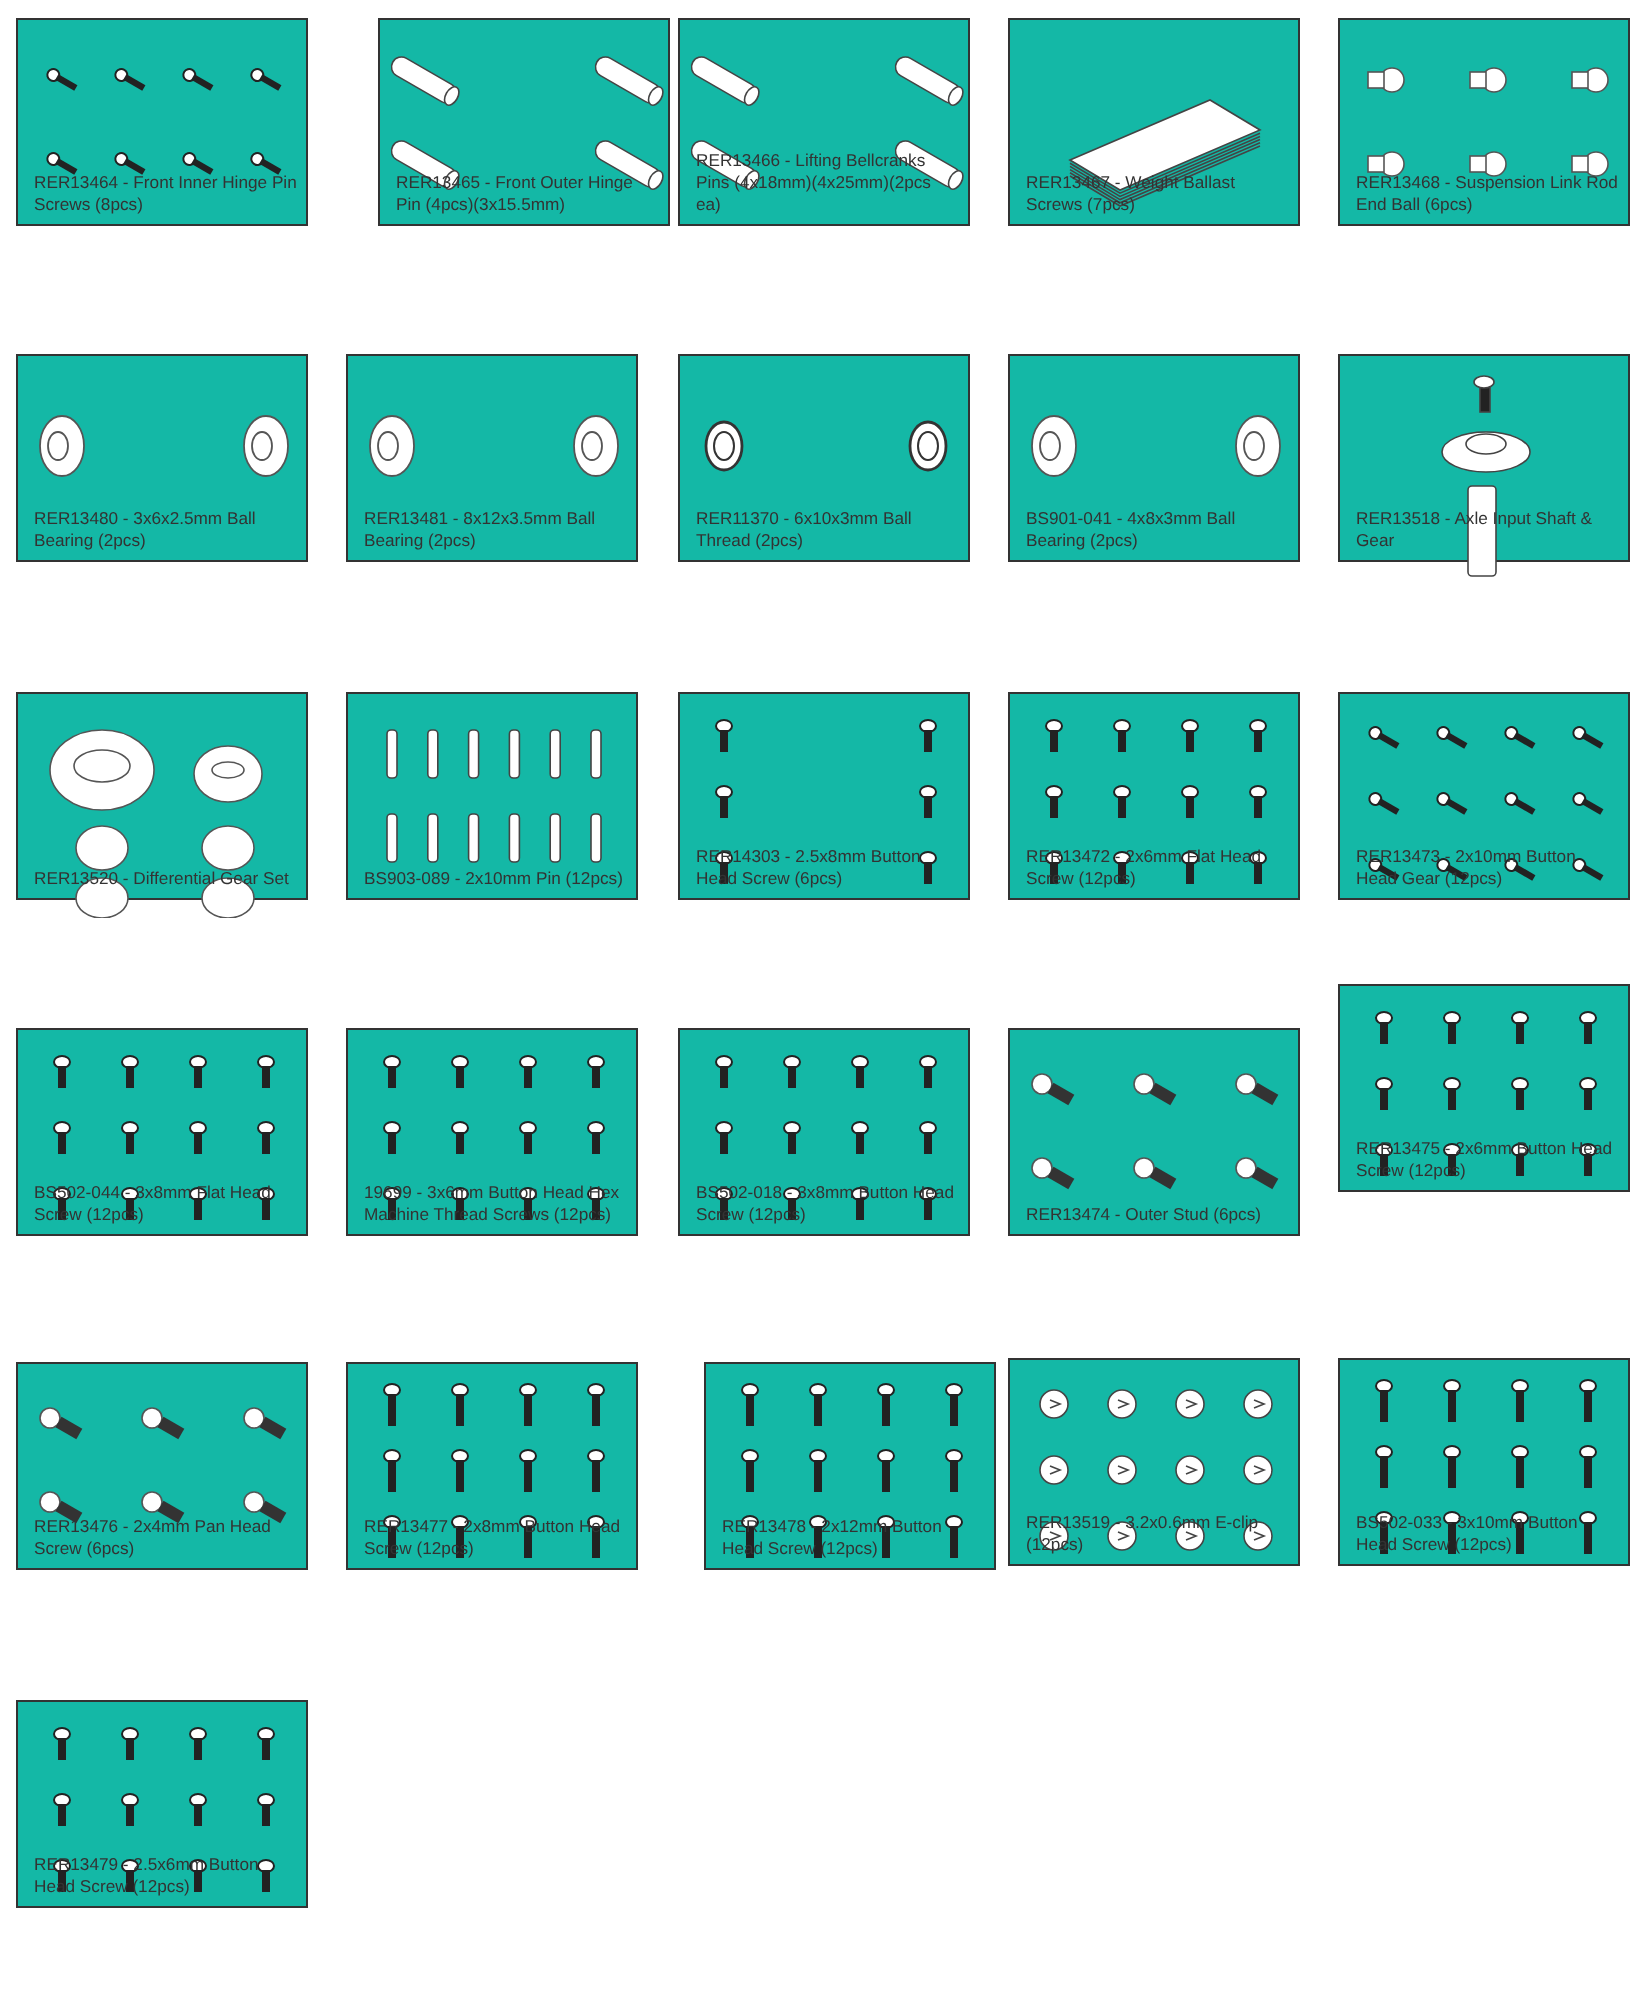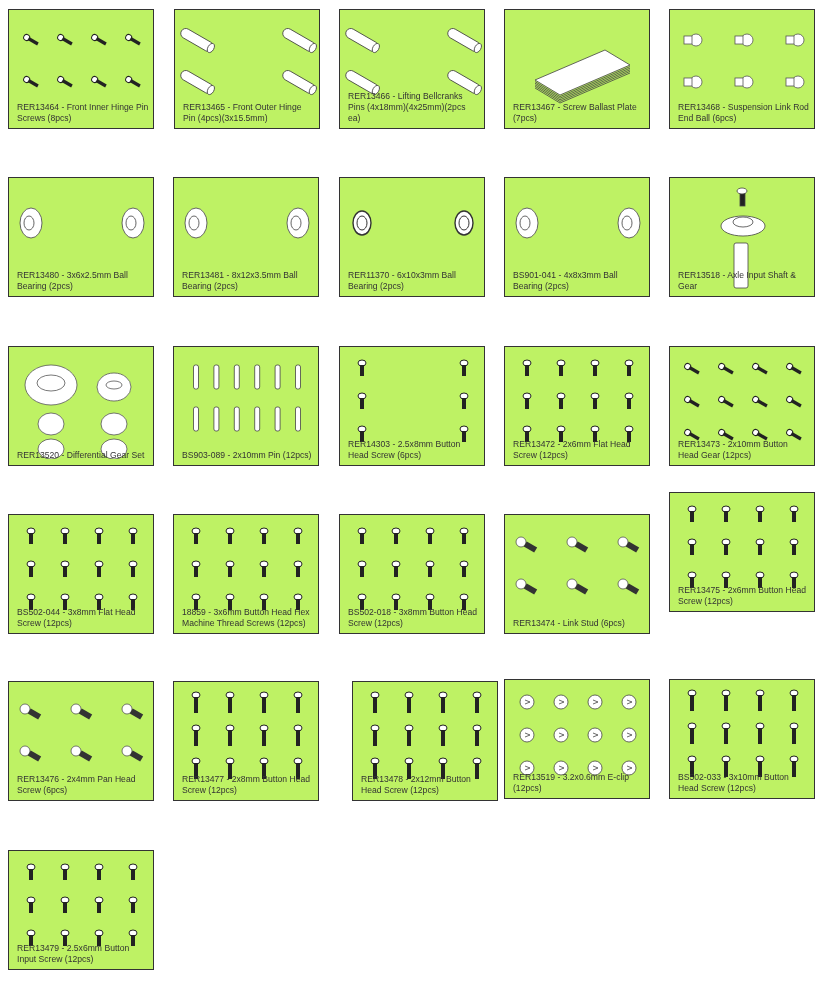--- a/index.html
+++ b/index.html
@@ -1,17 +1,17 @@
 <!DOCTYPE html>
 <html><head>
 <meta charset="utf-8">
 <style>
   html,body{margin:0;padding:0;background:#ffffff;}
   body{width:826px;height:1005px;position:relative;overflow:hidden;font-family:"Liberation Sans",sans-serif;}
-  .box{position:absolute;width:146px;height:120px;border:1.5px solid #333;background:#bef264;box-sizing:border-box;}
+  .box{position:absolute;width:146px;height:104px;border:1.5px solid #333;background:#14b8a6;box-sizing:border-box;}
   .art{position:absolute;left:0;top:0;width:100%;height:112px;}
   .cap{position:absolute;left:8px;right:4px;bottom:4px;font-size:8.6px;line-height:11px;color:#333;}
   svg{display:block}
 </style>
 </head>
 <body>
 
 <div id="grid">
 
   <div class="box" style="left:8px;top:9px">
@@ -62,21 +62,21 @@
           <g transform="translate(124,72)">
             <g transform="rotate(30)">
               <circle cx="-5" cy="0" r="3" fill="#fff" stroke="#222" stroke-width="1"></circle>
               <rect x="-3" y="-1.6" width="11" height="3.2" fill="#222"></rect>
             </g>
           </g>
         </svg>
       </div>
       <div class="cap">RER13464 - Front Inner Hinge Pin Screws (8pcs)</div>
     </div>
-  <div class="box" style="left:174px;top:9px">
+  <div class="box" style="left:189px;top:9px">
       <div class="art">
         <svg width="146" height="112">
           <g transform="translate(22,30)">
             <g transform="rotate(30)">
               <rect x="-18" y="-5" width="36" height="10" rx="5" fill="#fff" stroke="#444" stroke-width="0.8"></rect>
               <ellipse cx="16" cy="0" rx="3" ry="5" fill="#fff" stroke="#444" stroke-width="0.8"></ellipse>
             </g>
           </g>
           <g transform="translate(124,30)">
             <g transform="rotate(30)">
@@ -137,21 +137,21 @@
           <g stroke="#444" stroke-width="0.8" fill="#fff">
             <path d="M30 70 L100 40 L125 55 L55 85 Z"></path>
             <path d="M30 71.6 L55 86.6 L125 56.6" fill="none"></path>
             <path d="M30 73.2 L55 88.2 L125 58.2" fill="none"></path>
             <path d="M30 74.8 L55 89.8 L125 59.8" fill="none"></path>
             <path d="M30 76.4 L55 91.4 L125 61.4" fill="none"></path>
             <path d="M30 78 L55 93 L125 63" fill="none"></path>
           </g>
         </svg>
       </div>
-      <div class="cap">RER13467 - Screw Ballast Plate (7pcs)</div>
+      <div class="cap">RER13467 - Weight Ballast Screws (7pcs)</div>
     </div>
   <div class="box" style="left:669px;top:9px">
       <div class="art">
         <svg width="146" height="112">
           <g transform="translate(22,30)">
             <circle cx="4" cy="0" r="6" fill="#fff" stroke="#555" stroke-width="0.8"></circle>
             <rect x="-8" y="-4" width="8" height="8" fill="#fff" stroke="#555" stroke-width="0.8"></rect>
           </g>
           <g transform="translate(73,30)">
             <circle cx="4" cy="0" r="6" fill="#fff" stroke="#555" stroke-width="0.8"></circle>
@@ -214,21 +214,21 @@
           <g transform="translate(22,45)">
             <ellipse cx="0" cy="0" rx="9" ry="12" fill="#fff" stroke="#333" stroke-width="1.4"></ellipse>
             <ellipse cx="0" cy="0" rx="5" ry="7" fill="#fff" stroke="#333" stroke-width="1"></ellipse>
           </g>
           <g transform="translate(124,45)">
             <ellipse cx="0" cy="0" rx="9" ry="12" fill="#fff" stroke="#333" stroke-width="1.4"></ellipse>
             <ellipse cx="0" cy="0" rx="5" ry="7" fill="#fff" stroke="#333" stroke-width="1"></ellipse>
           </g>
         </svg>
       </div>
-      <div class="cap">RER11370 - 6x10x3mm Ball Bearing (2pcs)</div>
+      <div class="cap">RER11370 - 6x10x3mm Ball Thread (2pcs)</div>
     </div>
   <div class="box" style="left:504px;top:177px">
       <div class="art">
         <svg width="146" height="112">
           <g transform="translate(22,45)">
             <ellipse cx="0" cy="0" rx="11" ry="15" fill="#fff" stroke="#555" stroke-width="0.9"></ellipse>
             <ellipse cx="-2" cy="0" rx="5" ry="7" fill="#fff" stroke="#555" stroke-width="0.9"></ellipse>
           </g>
           <g transform="translate(124,45)">
             <ellipse cx="0" cy="0" rx="11" ry="15" fill="#fff" stroke="#555" stroke-width="0.9"></ellipse>
@@ -580,21 +580,21 @@
           <g transform="translate(90,88)">
             <ellipse cx="0" cy="-6" rx="4" ry="3" fill="#fff" stroke="#222" stroke-width="1"></ellipse>
             <rect x="-2" y="-4" width="4" height="11" fill="#222"></rect>
           </g>
           <g transform="translate(124,88)">
             <ellipse cx="0" cy="-6" rx="4" ry="3" fill="#fff" stroke="#222" stroke-width="1"></ellipse>
             <rect x="-2" y="-4" width="4" height="11" fill="#222"></rect>
           </g>
         </svg>
       </div>
-      <div class="cap">18859 - 3x6mm Button Head Hex Machine Thread Screws (12pcs)</div>
+      <div class="cap">19699 - 3x6mm Button Head Hex Machine Thread Screws (12pcs)</div>
     </div>
   <div class="box" style="left:339px;top:514px">
       <div class="art">
         <svg width="146" height="112">
           <g transform="translate(22,22)">
             <ellipse cx="0" cy="-6" rx="4" ry="3" fill="#fff" stroke="#222" stroke-width="1"></ellipse>
             <rect x="-2" y="-4" width="4" height="11" fill="#222"></rect>
           </g>
           <g transform="translate(56,22)">
             <ellipse cx="0" cy="-6" rx="4" ry="3" fill="#fff" stroke="#222" stroke-width="1"></ellipse>
@@ -678,21 +678,21 @@
             </g>
           </g>
           <g transform="translate(124,72)">
             <circle cx="-6" cy="-3" r="5" fill="#fff" stroke="#555" stroke-width="0.8"></circle>
             <g transform="rotate(30)">
               <rect x="-2" y="-3" width="12" height="6" fill="#333"></rect>
             </g>
           </g>
         </svg>
       </div>
-      <div class="cap">RER13474 - Link Stud (6pcs)</div>
+      <div class="cap">RER13474 - Outer Stud (6pcs)</div>
     </div>
   <div class="box" style="left:669px;top:492px">
       <div class="art">
         <svg width="146" height="112">
           <g transform="translate(22,22)">
             <ellipse cx="0" cy="-6" rx="4" ry="3" fill="#fff" stroke="#222" stroke-width="1"></ellipse>
             <rect x="-2" y="-4" width="4" height="11" fill="#222"></rect>
           </g>
           <g transform="translate(56,22)">
             <ellipse cx="0" cy="-6" rx="4" ry="3" fill="#fff" stroke="#222" stroke-width="1"></ellipse>
@@ -1053,15 +1053,15 @@
           <g transform="translate(90,88)">
             <ellipse cx="0" cy="-6" rx="4" ry="3" fill="#fff" stroke="#222" stroke-width="1"></ellipse>
             <rect x="-2" y="-4" width="4" height="11" fill="#222"></rect>
           </g>
           <g transform="translate(124,88)">
             <ellipse cx="0" cy="-6" rx="4" ry="3" fill="#fff" stroke="#222" stroke-width="1"></ellipse>
             <rect x="-2" y="-4" width="4" height="11" fill="#222"></rect>
           </g>
         </svg>
       </div>
-      <div class="cap">RER13479 - 2.5x6mm Button Input Screw (12pcs)</div>
+      <div class="cap">RER13479 - 2.5x6mm Button Head Screw (12pcs)</div>
     </div>
 </div>
 
 </body></html>

